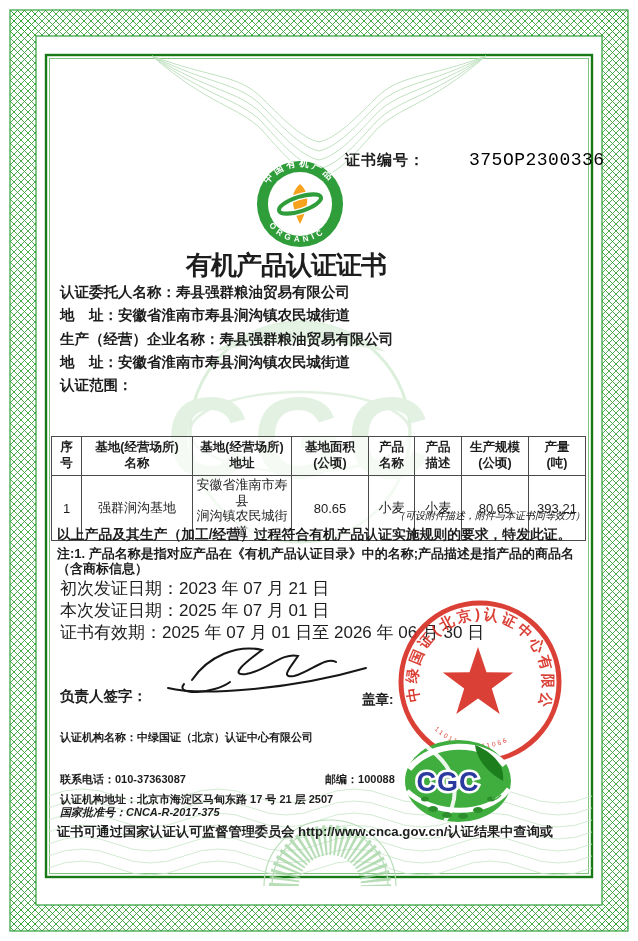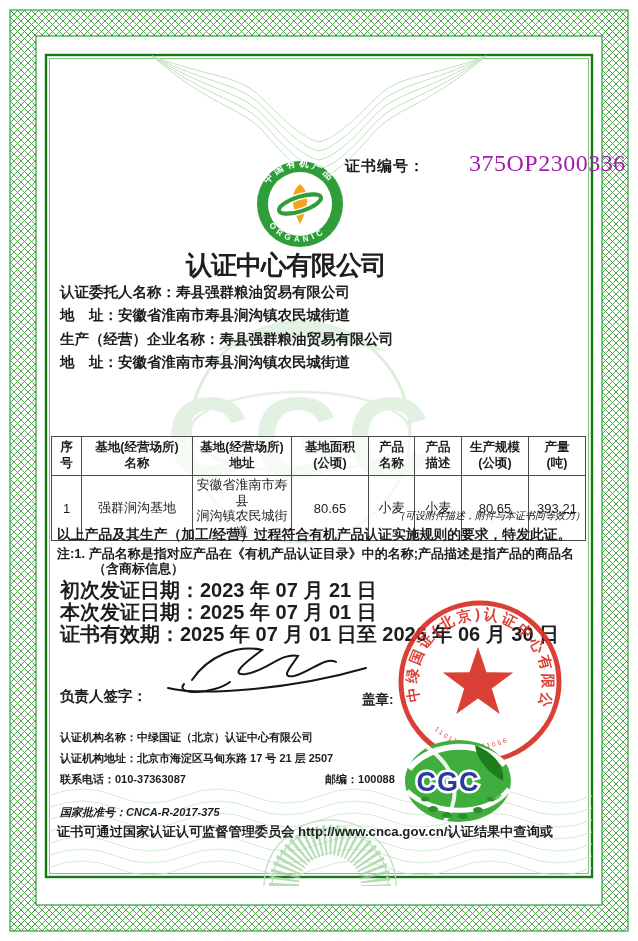--- a/index.html
+++ b/index.html
@@ -4,35 +4,35 @@
 <style>
   html,body{margin:0;padding:0;background:#fff;}
   .page{position:relative;width:638px;height:941px;background:#fff;overflow:hidden;
         font-family:"Liberation Sans",sans-serif;color:#1d1d1d;}
   .abs{position:absolute;}
   .bgsvg{position:absolute;left:0;top:0;z-index:0;}
   .z{z-index:2;}
   .lbl{font-weight:700;}
   .certno-row{display:flex;align-items:baseline;gap:4px;}
   .certno-lbl{font-size:15px;font-weight:800;letter-spacing:1px;}
-  .certno-val{font-family:Liberation Serif, serif;font-size:24px;letter-spacing:.5px;color:#a21caf;}
+  .certno-val{font-family:Liberation Mono, monospace;font-size:18px;letter-spacing:.5px;color:#000000;}
   .title{font-size:26px;font-weight:800;letter-spacing:-1px;white-space:nowrap;}
   .fields{line-height:23.3px;font-size:14.5px;font-weight:700;white-space:nowrap;}
   .kai{font-family:"Liberation Serif",serif;font-style:italic;font-weight:500;}
   table.base{border-collapse:collapse;table-layout:fixed;background:rgba(255,255,255,.65);}
   table.base th,table.base td{border:1px solid #4a4a4a;white-space:pre-line;text-align:center;
         padding:1px 1px;vertical-align:middle;}
   table.base{border:1.5px solid #333;}
   table.base th{font-size:12.5px;font-weight:700;line-height:1.25;height:36px;}
   table.base td{font-size:13px;height:33px;}
   td.addr{font-size:12px;line-height:1.2;}
   .attach{font-size:10px;text-align:right;color:#111;}
   .stmt{font-size:13.8px;font-weight:700;white-space:nowrap;}
   .note{font-size:13px;font-weight:700;white-space:nowrap;}
-  .dline{font-size:20px;font-weight:700;white-space:nowrap;}
+  .dline{font-size:17px;font-weight:400;white-space:nowrap;}
   .org{font-size:11px;font-weight:700;white-space:nowrap;}
   .footer{font-size:13.2px;font-weight:700;white-space:nowrap;}
   .siglabel{font-size:14.5px;font-weight:700;}
   .seallabel{font-size:13.5px;font-weight:700;}
   svg text{font-family:"Liberation Sans",sans-serif;}
 </style>
 </head>
 <body>
 
 <div class="page">
@@ -100,27 +100,28 @@
       <textPath href="#lt" startOffset="8">中国有机产品</textPath>
     </text>
     <text font-size="8.5" font-weight="700" fill="#ffffff" letter-spacing="4">
       <textPath href="#lb" startOffset="10">ORGANIC</textPath>
     </text>
     <path d="M46,25 C55,33 57,44 46,67 C35,44 37,33 46,25" fill="#f6a21d"></path>
     <ellipse cx="46" cy="46" rx="23" ry="7.5" fill="none" stroke="#ffffff" stroke-width="7" transform="rotate(-18 46 46)"></ellipse>
     <ellipse cx="46" cy="46" rx="23" ry="7.5" fill="none" stroke="#2f9e3a" stroke-width="4.2" transform="rotate(-18 46 46)"></ellipse>
   </svg>
 
-  <div class="abs z title" style="left:186px;top:248px;">认证中心有限公司</div>
+  <div class="abs z title" style="left:186px;top:248px;">有机产品认证证书</div>
 
   <div class="abs z fields" style="left:60px;top:281px;">
     <div><span class="lbl">认证委托人名称：</span><span>寿县强群粮油贸易有限公司</span></div>
     <div><span class="lbl">地　址：</span><span>安徽省淮南市寿县涧沟镇农民城街道</span></div>
     <div><span class="lbl">生产（经营）企业名称：</span><span>寿县强群粮油贸易有限公司</span></div>
     <div><span class="lbl">地　址：</span><span>安徽省淮南市寿县涧沟镇农民城街道</span></div>
+    <div><span class="lbl">认证范围：</span><span></span></div>
   </div>
 
   <table class="abs z base" style="left:51px;top:436px;width:534px;">
     <colgroup>
       <col style="width:30px">
         <col style="width:111px">
         <col style="width:99px">
         <col style="width:77px">
       <col style="width:46px">
         <col style="width:47px">
@@ -157,39 +158,39 @@
       <td>80.65</td>
       <td>393.21</td>
     </tr>
   </tbody>
     </table>
 
   <div class="abs z attach kai" style="left:245px;top:509px;width:340px;">（可设附件描述，附件与本证书同等效力）</div>
 
   <div class="abs z stmt" style="left:57px;top:526px;">以上产品及其生产（加工/经营）过程符合有机产品认证实施规则的要求，特发此证。</div>
   <div class="abs z note" style="left:57px;top:545px;">注:1. 产品名称是指对应产品在《有机产品认证目录》中的名称;产品描述是指产品的商品名</div>
-  <div class="abs z note" style="left:57px;top:560px;margin-left:36px;">（含商标信息）</div>
+  <div class="abs z note" style="left:57px;top:560px;">（含商标信息）</div>
 
   <div class="abs z dline" style="left:60px;top:577px;"><span>初次发证日期：</span><span>2023 年 07 月 21 日</span></div>
   <div class="abs z dline" style="left:60px;top:599px;"><span>本次发证日期：</span><span>2025 年 07 月 01 日</span></div>
   <div class="abs z dline" style="left:60px;top:621px;"><span>证书有效期：</span><span>2025 年 07 月 01 日至 2026 年 06 月 30 日</span></div>
 
   <svg class="abs z" style="left:130px;top:638px;" width="260" height="60" viewBox="0 0 260 60">
     <g stroke="#161616" stroke-width="2" fill="none" stroke-linecap="round">
       <path d="M62,42 C78,18 108,6 132,12 C116,24 98,38 116,36 C136,33 152,14 168,18 C160,30 150,40 164,38 C180,34 196,18 206,24"></path>
       <path d="M38,50 C70,58 160,52 236,30"></path>
       <path d="M54,46 C44,58 84,56 100,44"></path>
     </g>
   </svg>
 
   <div class="abs z siglabel" style="left:60px;top:687px;">负责人签字：</div>
   <div class="abs z seallabel" style="left:362px;top:691px;">盖章:</div>
 
   <div class="abs z org" style="left:60px;top:730px;"><span class="lbl">认证机构名称：</span><span>中绿国证（北京）认证中心有限公司</span></div>
-  <div class="abs z org" style="left:60px;top:751px;"><span class="lbl">认证机构地址：</span><span>北京市海淀区马甸东路 17 号 21 层 2507</span></div>
+  <div class="abs z org" style="left:60px;top:792px;"><span class="lbl">认证机构地址：</span><span>北京市海淀区马甸东路 17 号 21 层 2507</span></div>
   <div class="abs z org" style="left:60px;top:772px;">
     <span style="display:inline-block;width:262px;"><span class="lbl">联系电话：</span><span>010-37363087</span></span>
     <span><span class="lbl">邮编：</span><span>100088</span></span>
   </div>
   <div class="abs z org" style="left:60px;top:805px;font-style:italic;"><span class="lbl">国家批准号：</span><span>CNCA-R-2017-375</span></div>
 
   <div class="abs z footer" style="left:57px;top:823px;">证书可通过国家认证认可监督管理委员会 http://www.cnca.gov.cn/认证结果中查询或</div>
 
   <svg class="abs" style="left:392px;top:594px;z-index:3;opacity:.92;" width="176" height="176" viewBox="0 0 176 176">
     <defs>

